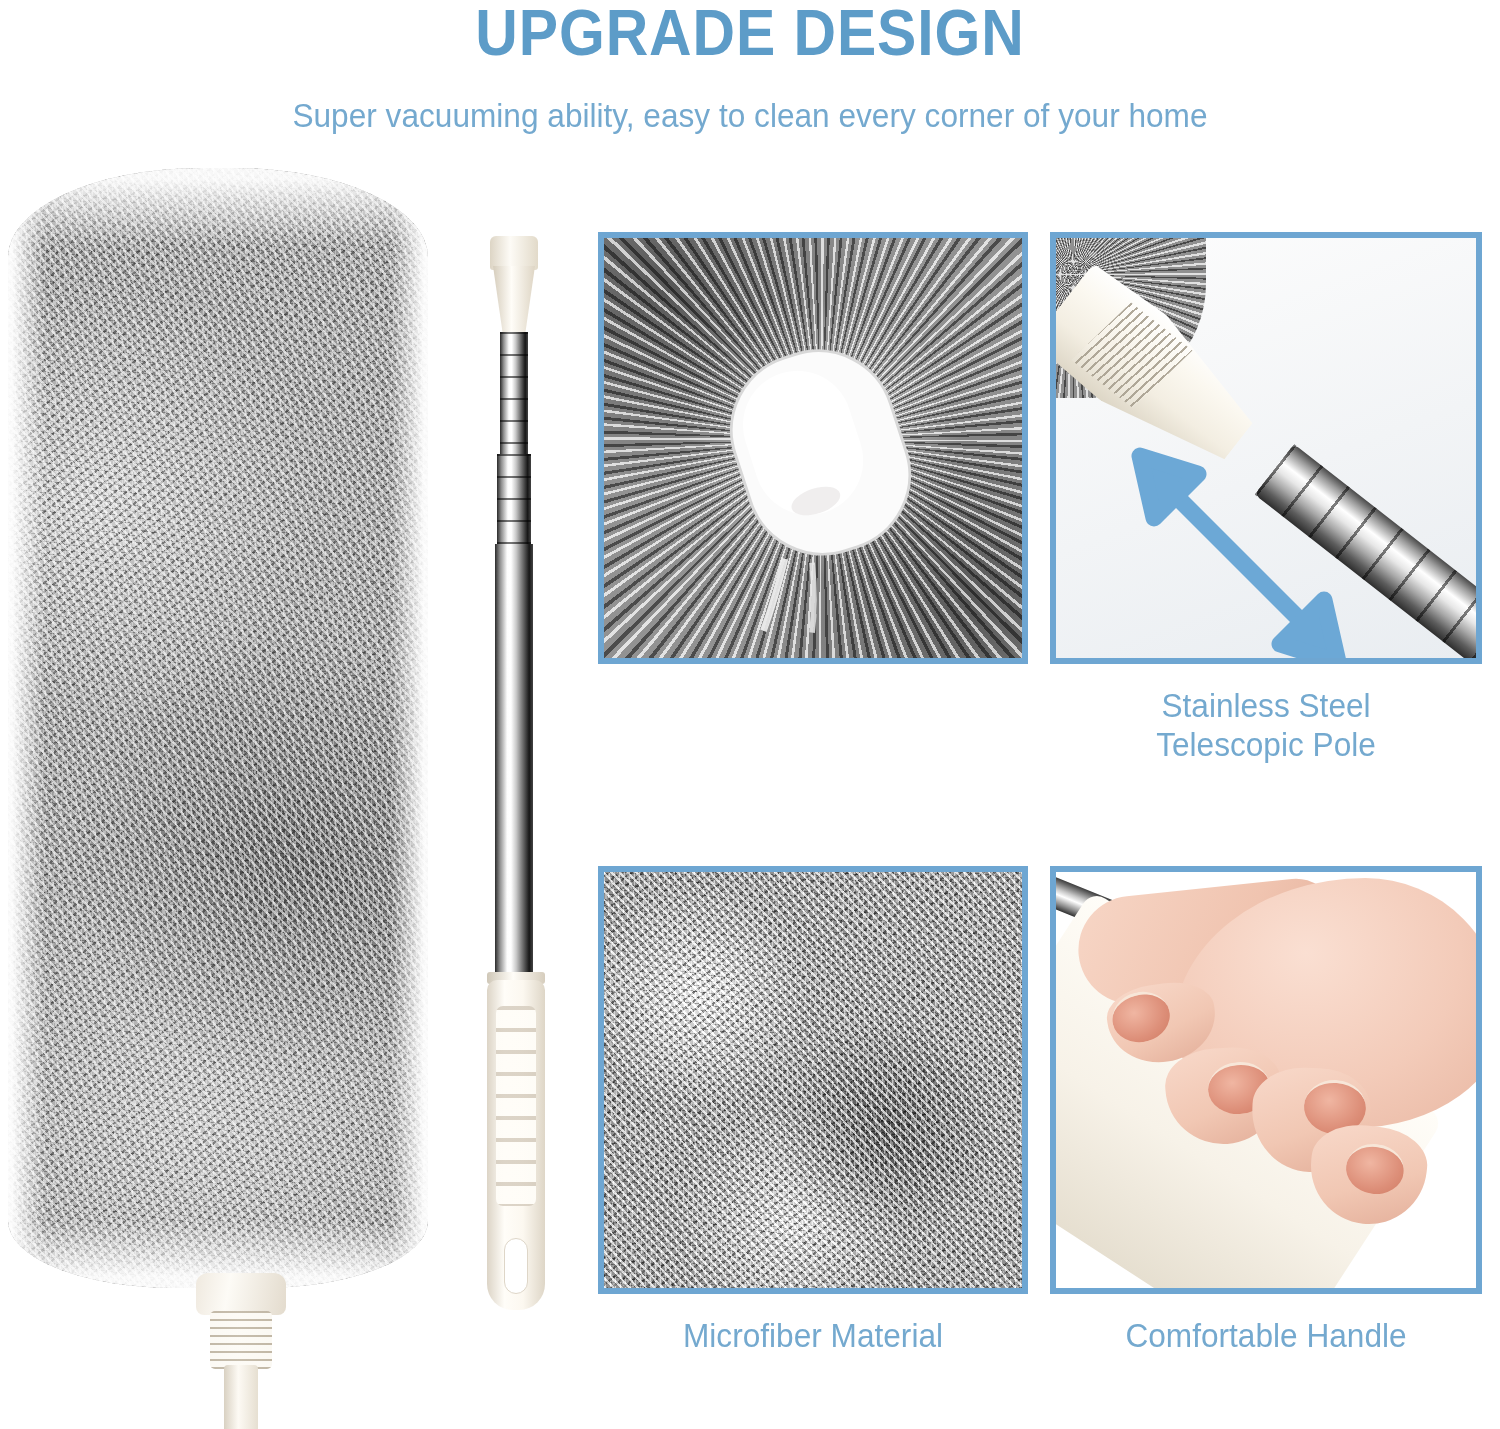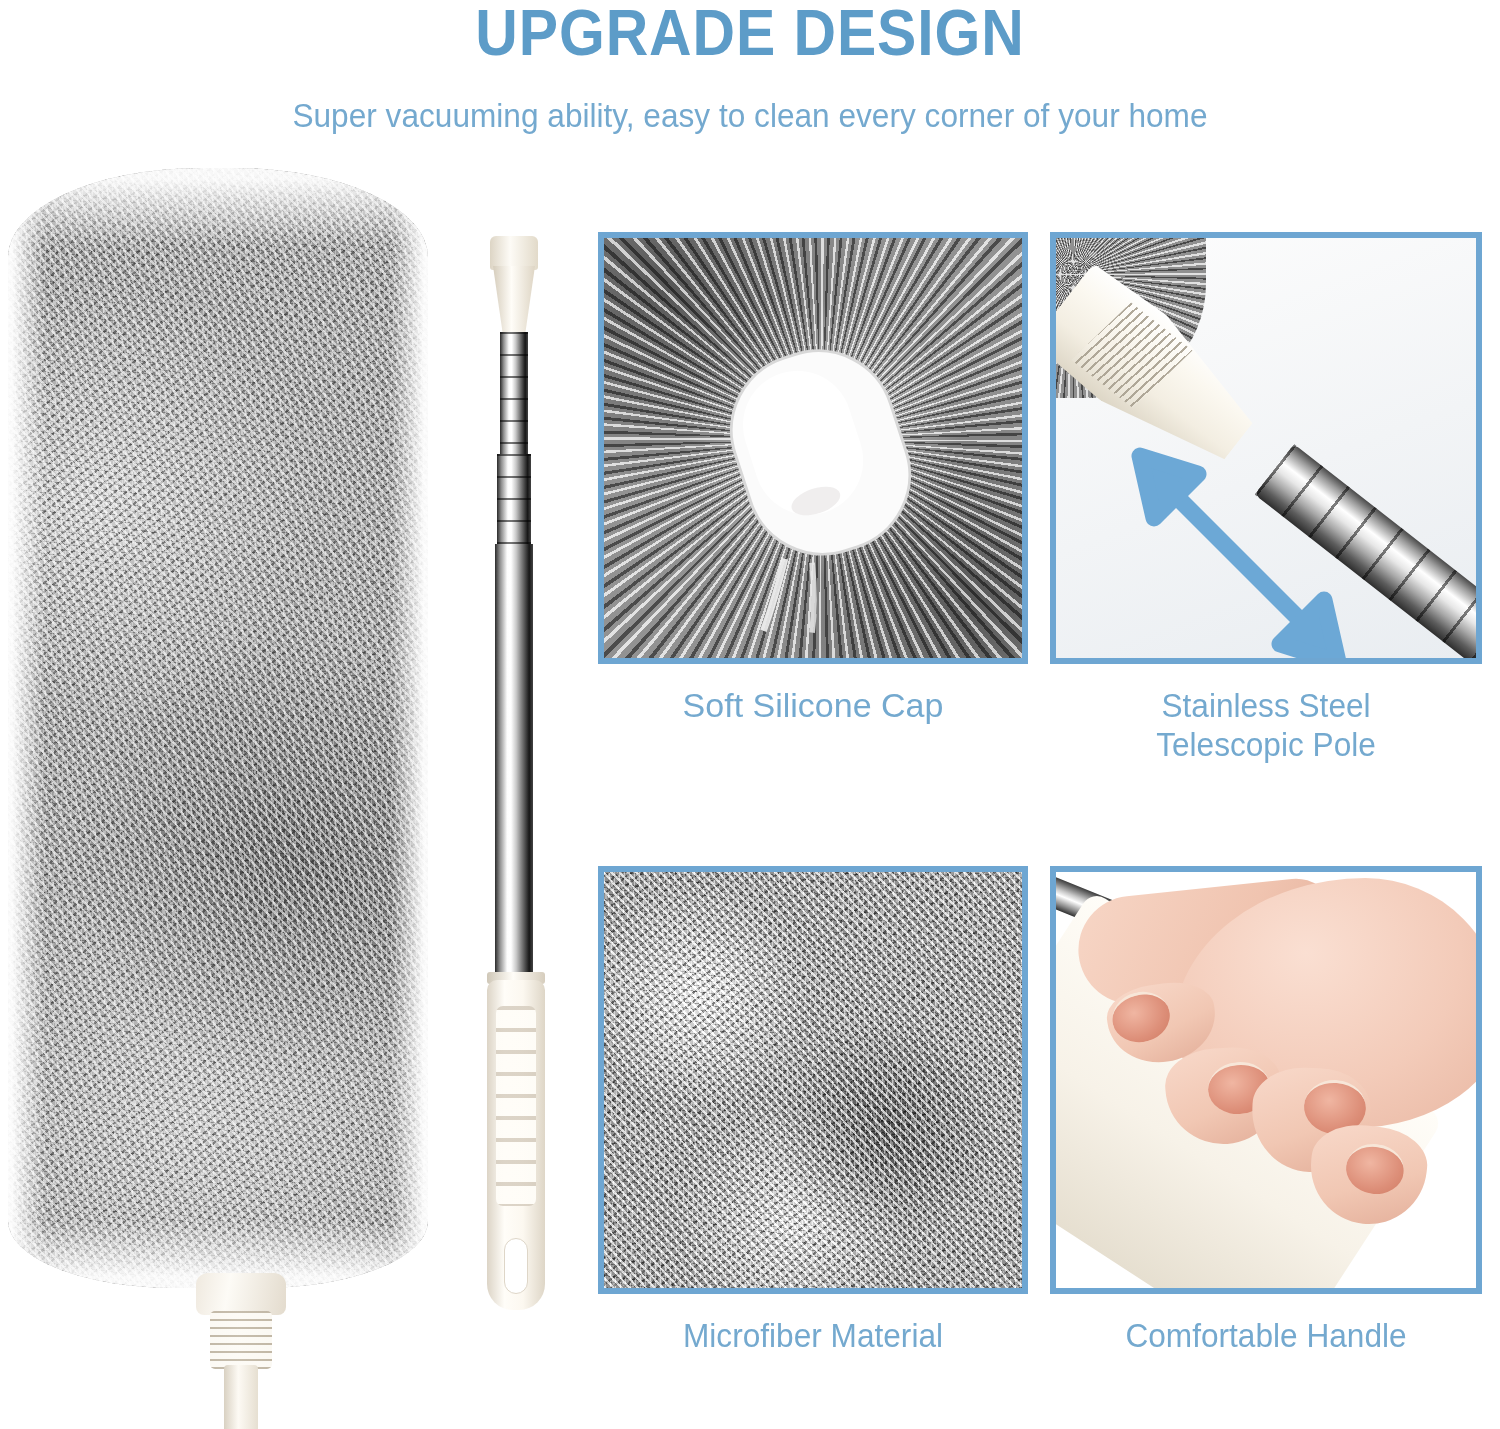--- a/index.html
+++ b/index.html
@@ -290,21 +290,20 @@
     <svg viewBox="0 0 430 432" style="position:absolute;inset:0;width:100%;height:100%;">
       <g transform="rotate(-18 215 200)">
         <rect x="132" y="118" width="168" height="208" rx="78" ry="78" fill="#fbfbfb" stroke="#d8d8d8" stroke-width="3"></rect>
         <rect x="146" y="132" width="112" height="150" rx="56" ry="56" fill="#ffffff" opacity="0.92"></rect>
         <ellipse cx="196" cy="268" rx="26" ry="13" fill="#eceaea" opacity="0.8"></ellipse>
       </g>
       <path d="M186 330 q-10 42 -22 74" stroke="#f2f2f2" stroke-width="7" fill="none" opacity="0.9"></path>
       <path d="M214 334 q4 40 0 72" stroke="#e8e8e8" stroke-width="6" fill="none" opacity="0.85"></path>
     </svg>
   </div>
-  <div class="cap-label" style="left:598px; top:686px; width:430px;">Soft Silicone Cap</div>
 
   <div class="panel" style="left:1050px; top:232px; width:432px; height:432px;">
     <div class="steel-bg"></div>
     <div class="steel-fiber-corner"></div>
 
     <div class="steel-pole">
       <div class="steel-pole-rings"></div>
     </div>
     <div class="steel-conn">
       <div class="steel-conn-body"></div>

